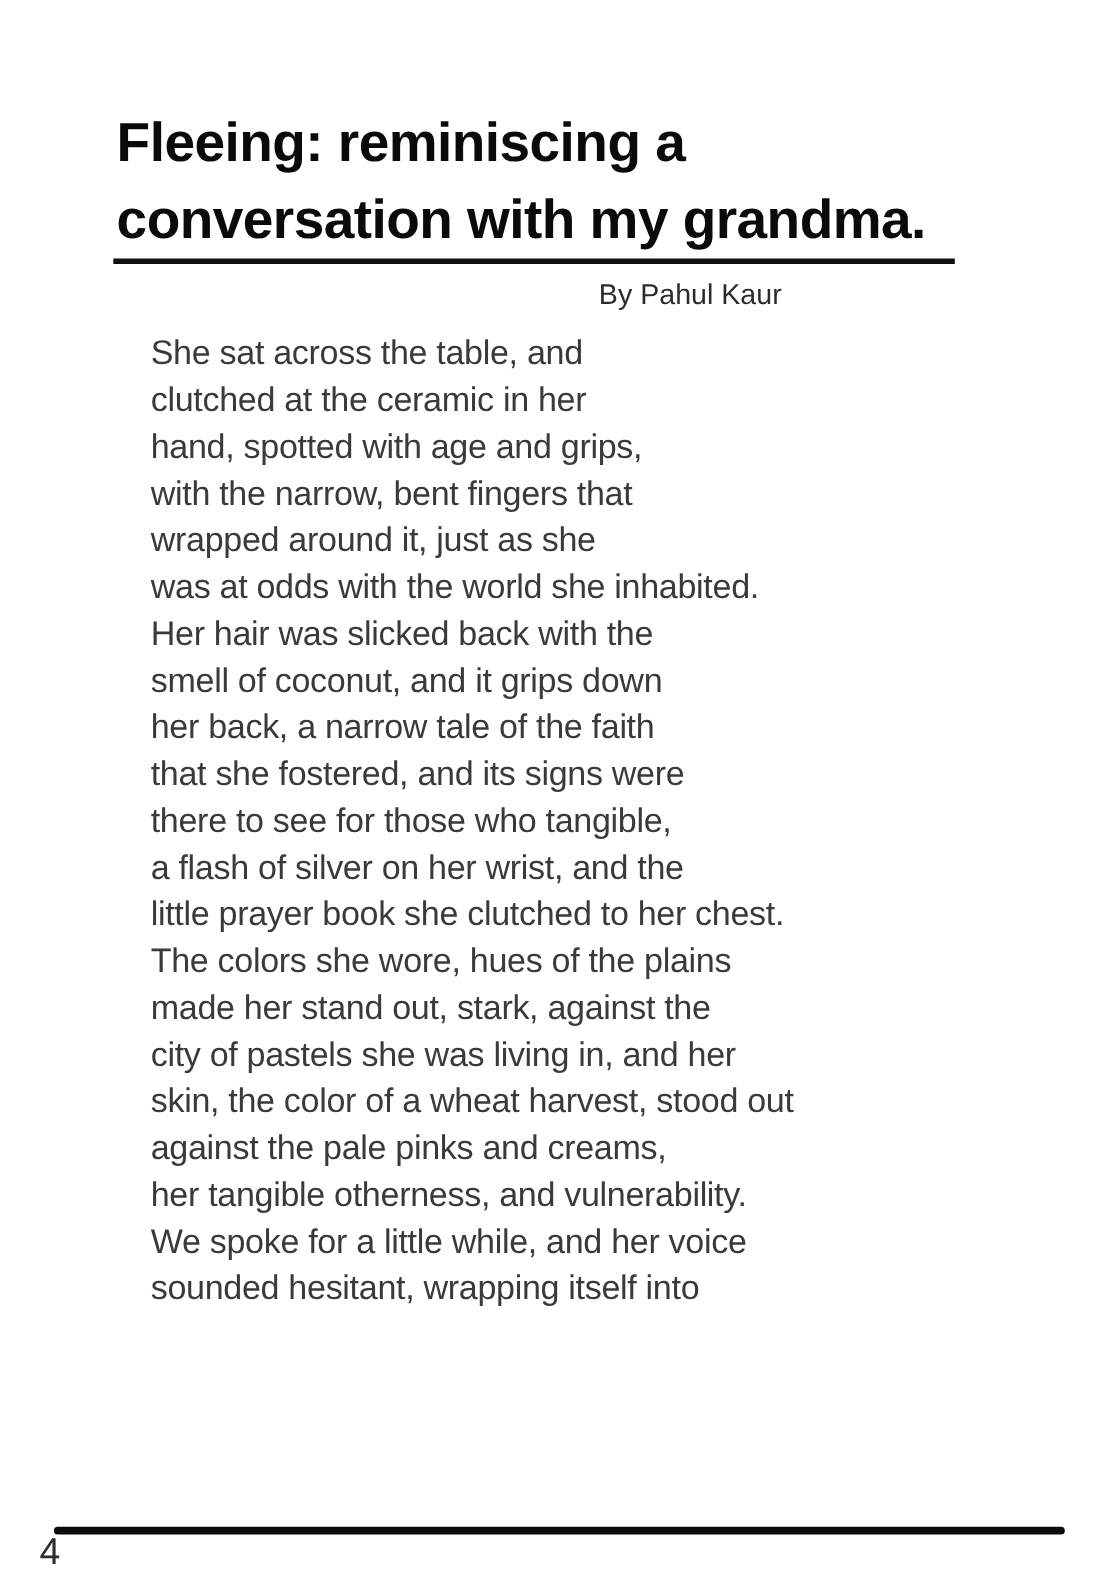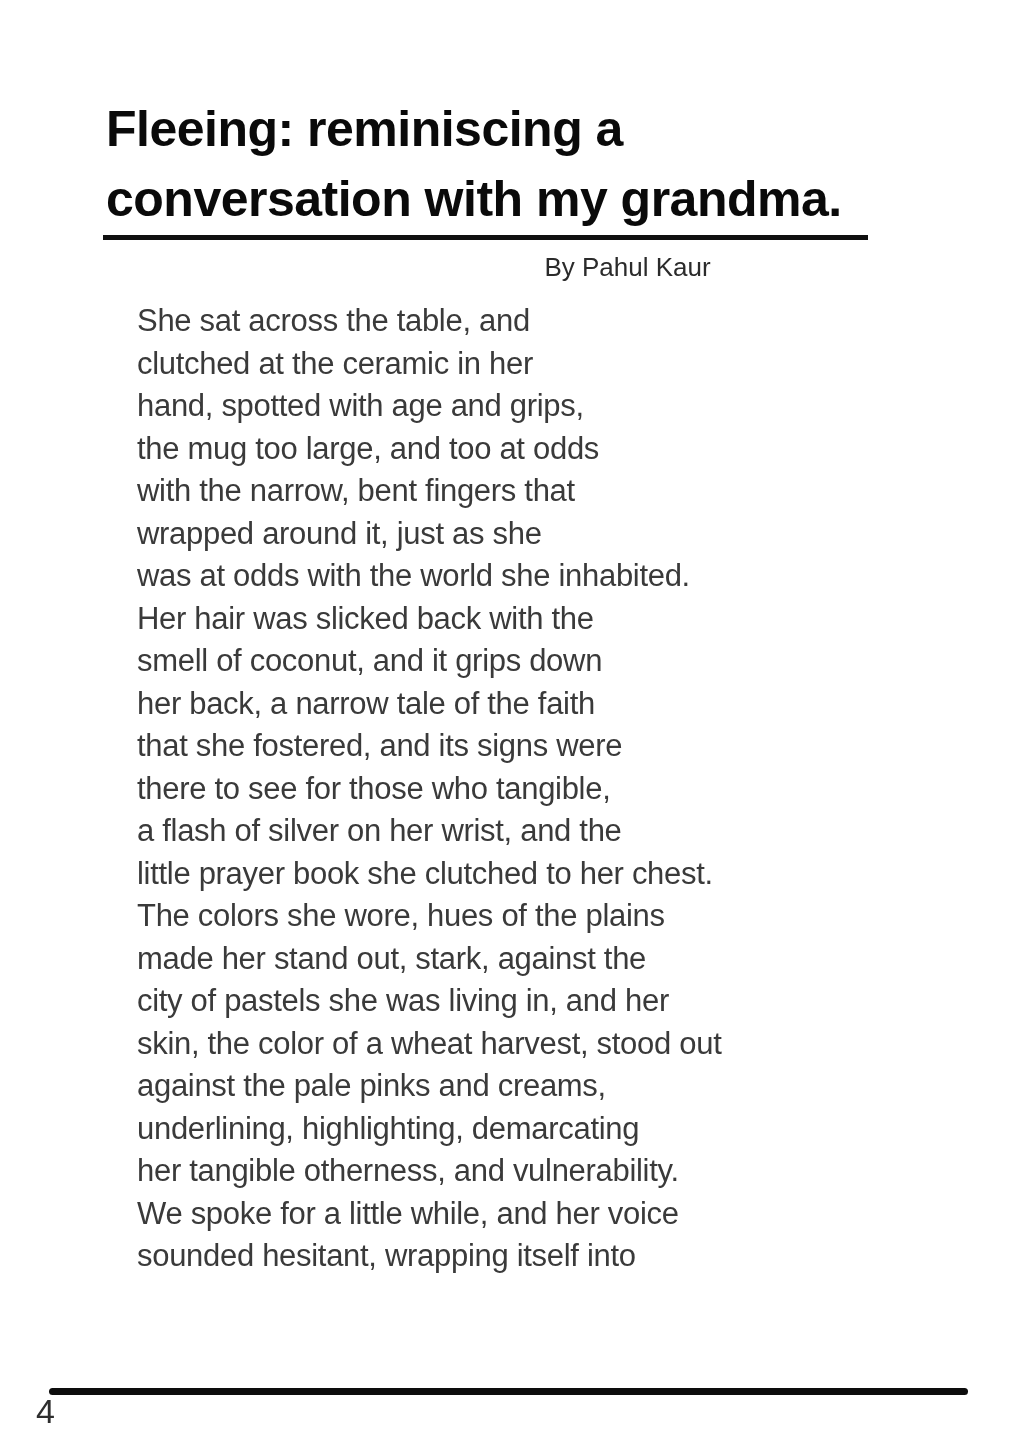--- a/index.html
+++ b/index.html
@@ -87,37 +87,35 @@
   </h1>
 
   <div class="title-underline"></div>
 
   <div class="byline">By Pahul Kaur</div>
 
   <div class="poem">
       <div class="poem-line">She sat across the table, and</div>
       <div class="poem-line">clutched at the ceramic in her</div>
       <div class="poem-line">hand, spotted with age and grips,</div>
-      <div class="poem-line">the mug too large, and too at odds</div>
       <div class="poem-line">with the narrow, bent fingers that</div>
       <div class="poem-line">wrapped around it, just as she</div>
       <div class="poem-line">was at odds with the world she inhabited.</div>
       <div class="poem-line">Her hair was slicked back with the</div>
       <div class="poem-line">smell of coconut, and it grips down</div>
       <div class="poem-line">her back, a narrow tale of the faith</div>
       <div class="poem-line">that she fostered, and its signs were</div>
       <div class="poem-line">there to see for those who tangible,</div>
       <div class="poem-line">a flash of silver on her wrist, and the</div>
       <div class="poem-line">little prayer book she clutched to her chest.</div>
       <div class="poem-line">The colors she wore, hues of the plains</div>
       <div class="poem-line">made her stand out, stark, against the</div>
       <div class="poem-line">city of pastels she was living in, and her</div>
       <div class="poem-line">skin, the color of a wheat harvest, stood out</div>
       <div class="poem-line">against the pale pinks and creams,</div>
-      <div class="poem-line">underlining, highlighting, demarcating</div>
       <div class="poem-line">her tangible otherness, and vulnerability.</div>
       <div class="poem-line">We spoke for a little while, and her voice</div>
       <div class="poem-line">sounded hesitant, wrapping itself into</div>
     </div>
 
   <div class="footer-rule"></div>
 
   <div class="page-number">4</div>
 
 </div>

